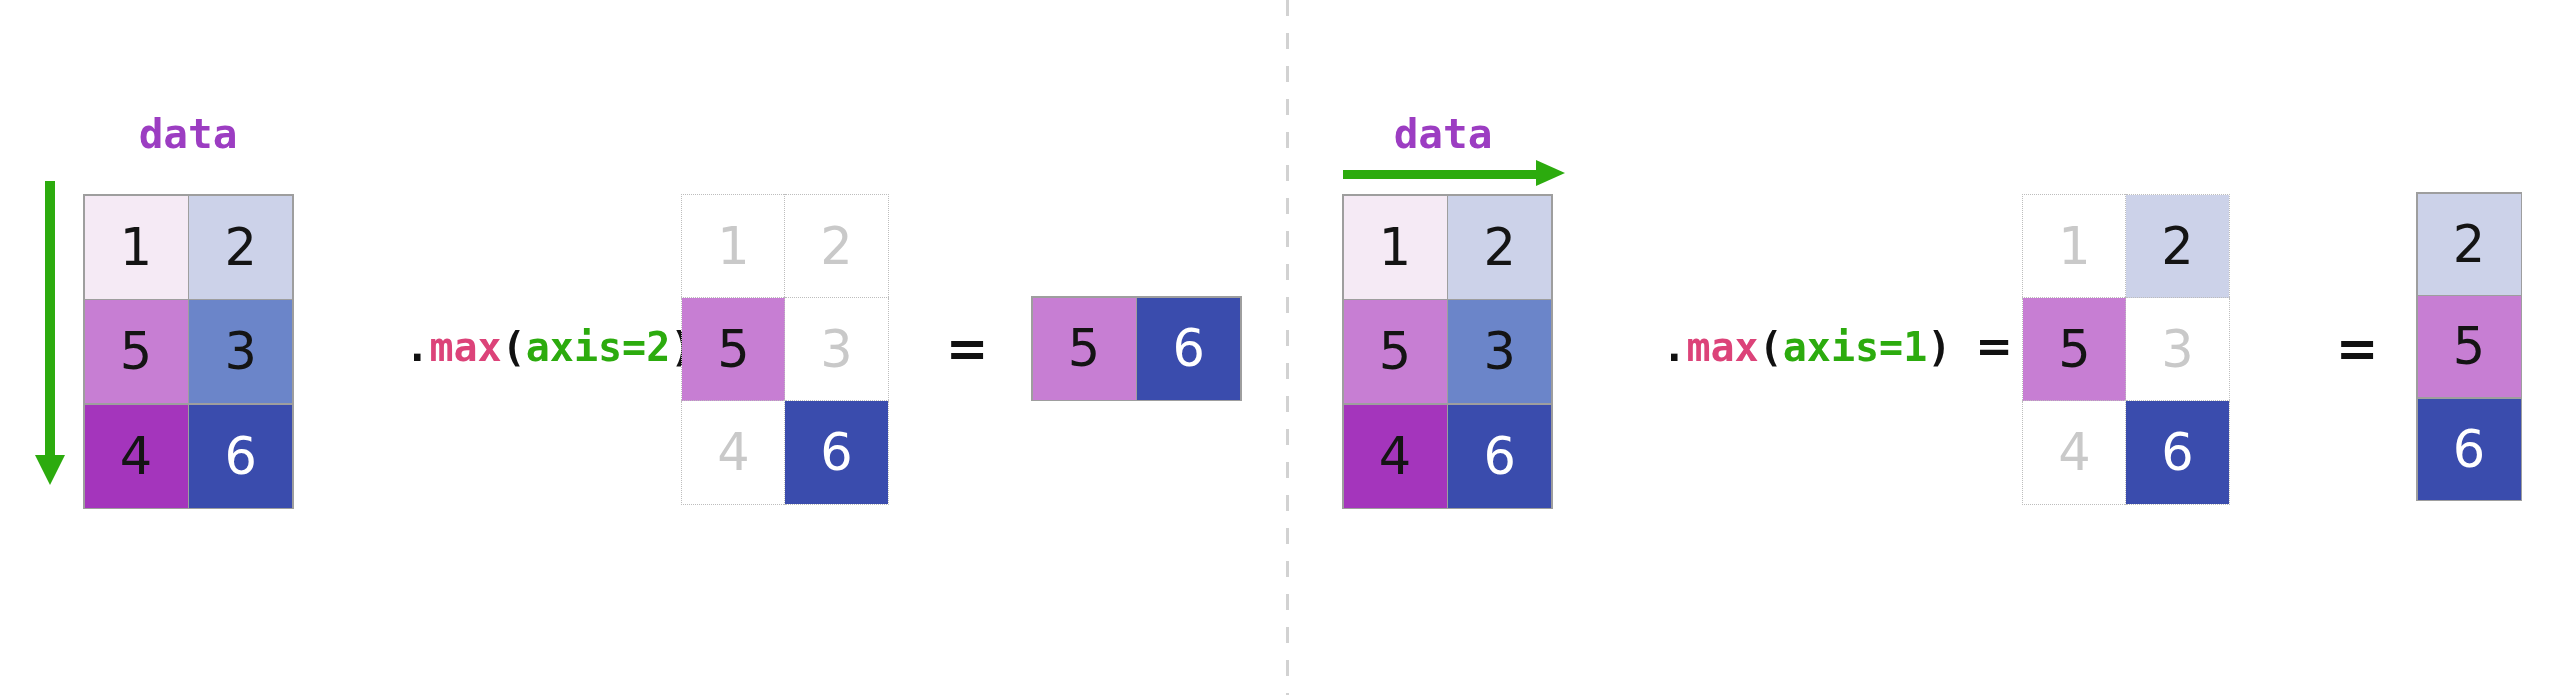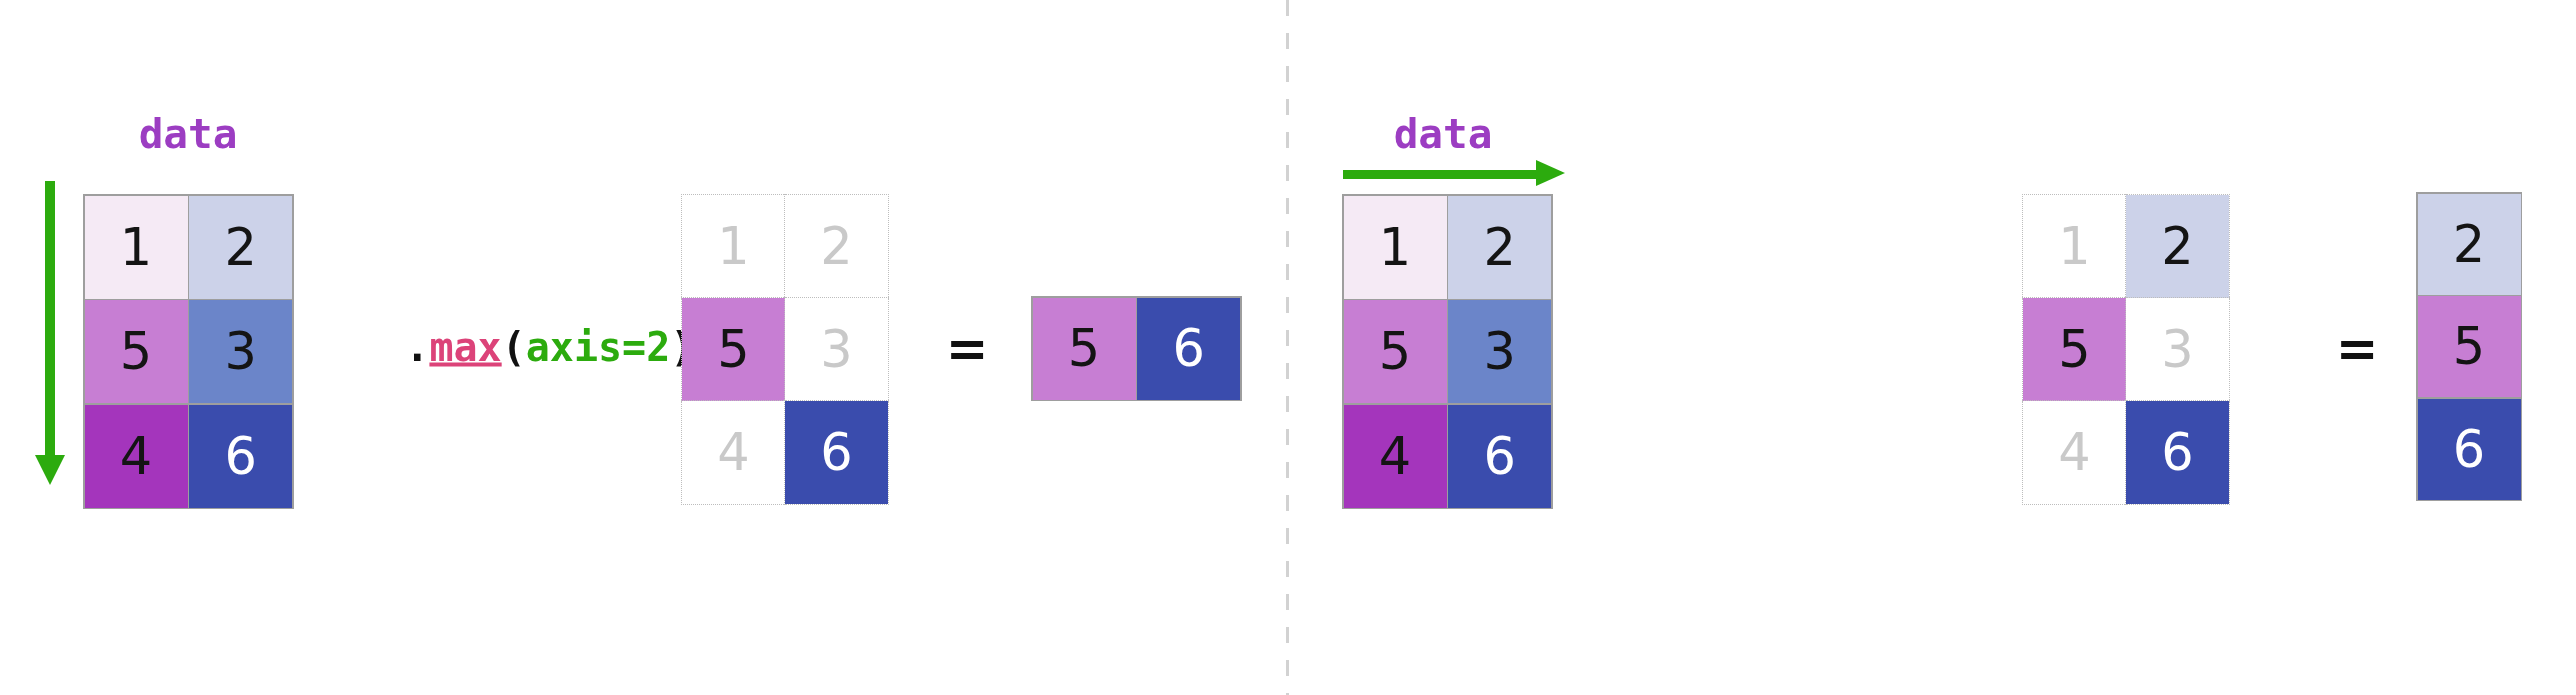--- a/index.html
+++ b/index.html
@@ -46,21 +46,21 @@
   .pos-res-l{left:1031px;top:296px;}
   .pos-matrix-r{left:1342px;top:194px;}
   .pos-sel-r{left:2023px;top:195px;}
   .pos-res-r{left:2416px;top:192px;}
 
   
   .code{position:absolute;transform:translateY(-50%);white-space:pre;
         font-family:"DejaVu Sans Mono","Liberation Mono",monospace;
         font-weight:700;font-size:40px;color:#111;}
   .code-l{left:309px;top:345px;} .code-r{left:1566px;top:345px;}
-  .code .m{color:var(--pink);text-decoration:underline;} .code .g{color:var(--green);}
+  .code .m{color:var(--pink);} .code .g{color:var(--green);}
   .code .eq{margin-left:24px;font-family:"DejaVu Sans","Liberation Sans",sans-serif;font-size:45px;}
 
   .equals{position:absolute;transform:translate(-50%,-50%);
           font-weight:700;font-size:51px;color:#111;}
   .eq2-l{left:967px;top:348px;} .eq2-r{left:2357px;top:348px;}
 
   .divider{position:absolute;left:1286px;top:0;width:3.2px;height:696px;
            background:repeating-linear-gradient(to bottom,var(--divider) 0 16px,transparent 16px 33px);}
 </style>
 </head>
@@ -109,20 +109,23 @@
 
   <div class="grid solid m3x2 pos-matrix-r">
     <div class="cell bg1">1</div>
     <div class="cell bg2">2</div>
     <div class="cell bg5">5</div>
     <div class="cell bg3">3</div>
     <div class="cell bg4">4</div>
     <div class="cell bg6">6</div>
   </div>
 
+  <div class="code code-r">
+    <span>.</span><span class="m">max</span><span>(</span><span class="g">axis=1</span><span>)</span><span class="eq">=</span>
+  </div>
 
   <div class="grid dot pos-sel-r">
     <div class="cell faded">1</div>
     <div class="cell bg2">2</div>
     <div class="cell bg5">5</div>
     <div class="cell faded">3</div>
     <div class="cell faded">4</div>
     <div class="cell bg6">6</div>
   </div>
 

